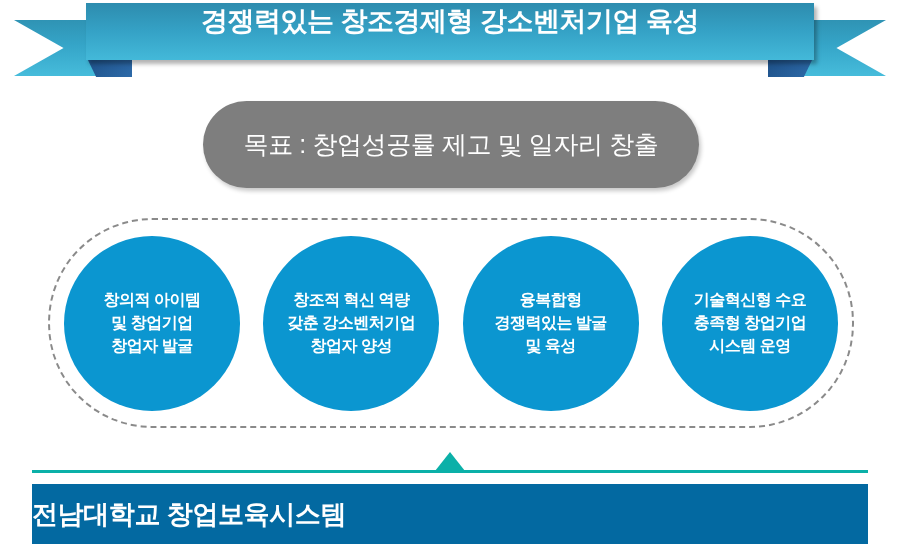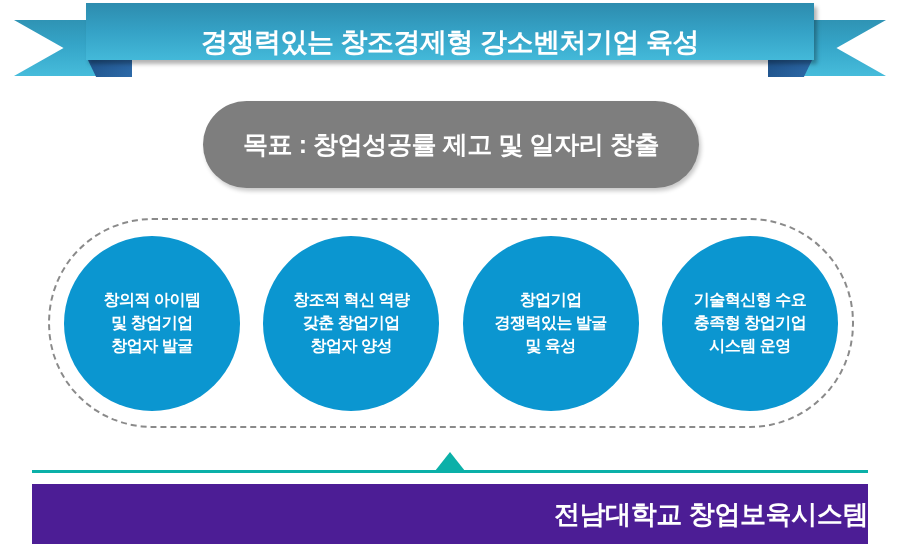--- a/index.html
+++ b/index.html
@@ -55,21 +55,21 @@
   #ribbon-fold-right { right: 86px; clip-path: polygon(0% 0%, 100% 0%, 78% 100%, 0% 100%); }
   #ribbon-center {
     position: absolute;
     left: 86px;
     top: 3px;
     width: 728px;
     height: 57px;
     background: linear-gradient(180deg, #2d8cae 0%, #35a2c6 50%, #43b9d9 100%);
     box-shadow: 3px 4px 4px rgba(0,0,0,0.3);
     display: flex;
-    align-items: flex-end;
+    align-items: flex-start;
     justify-content: center;
   }
   #ribbon-title {
     color: #ffffff;
     font-size: 27px;
     font-weight: bold;
     letter-spacing: -0.5px;
     white-space: nowrap;
   }
 
@@ -83,21 +83,21 @@
     background: #7e7e7e;
     border-radius: 44px;
     box-shadow: 2px 3px 4px rgba(0,0,0,0.22);
     display: flex;
     align-items: center;
     justify-content: center;
   }
   #goal-text {
     color: #ffffff;
     font-size: 25px;
-    font-weight: bold;
+    font-weight: normal;
     letter-spacing: -0.4px;
     white-space: nowrap;
   }
 
   
   #strategy-group {
     position: absolute;
     left: 48px;
     top: 218px;
     width: 806px;
@@ -158,24 +158,24 @@
     border-bottom: 19px solid #0bb0a8;
   }
 
   
   #system-bar {
     position: absolute;
     left: 32px;
     top: 484px;
     width: 836px;
     height: 60px;
-    background: #4c1d95;
-    display: flex;
-    align-items: center;
-    justify-content: flex-end;
+    background: #0369a1;
+    display: flex;
+    align-items: center;
+    justify-content: flex-start;
   }
   #system-bar-text {
     color: #ffffff;
     font-size: 26px;
     font-weight: bold;
     letter-spacing: -0.4px;
     white-space: nowrap;
   }
 </style>
 </head>
@@ -202,26 +202,26 @@
   <div id="circle-row">
 
     <div class="strategy-circle">
       <span class="strategy-line">창의적 아이템</span>
       <span class="strategy-line">및 창업기업</span>
       <span class="strategy-line">창업자 발굴</span>
     </div>
 
     <div class="strategy-circle">
       <span class="strategy-line">창조적 혁신 역량</span>
-      <span class="strategy-line">갖춘 창업기업</span>
+      <span class="strategy-line">갖춘 강소벤처기업</span>
       <span class="strategy-line">창업자 양성</span>
     </div>
 
     <div class="strategy-circle">
-      <span class="strategy-line">창업기업</span>
+      <span class="strategy-line">융복합형</span>
       <span class="strategy-line">경쟁력있는 발굴</span>
       <span class="strategy-line">및 육성</span>
     </div>
 
     <div class="strategy-circle">
       <span class="strategy-line">기술혁신형 수요</span>
       <span class="strategy-line">충족형 창업기업</span>
       <span class="strategy-line">시스템 운영</span>
     </div>
 

